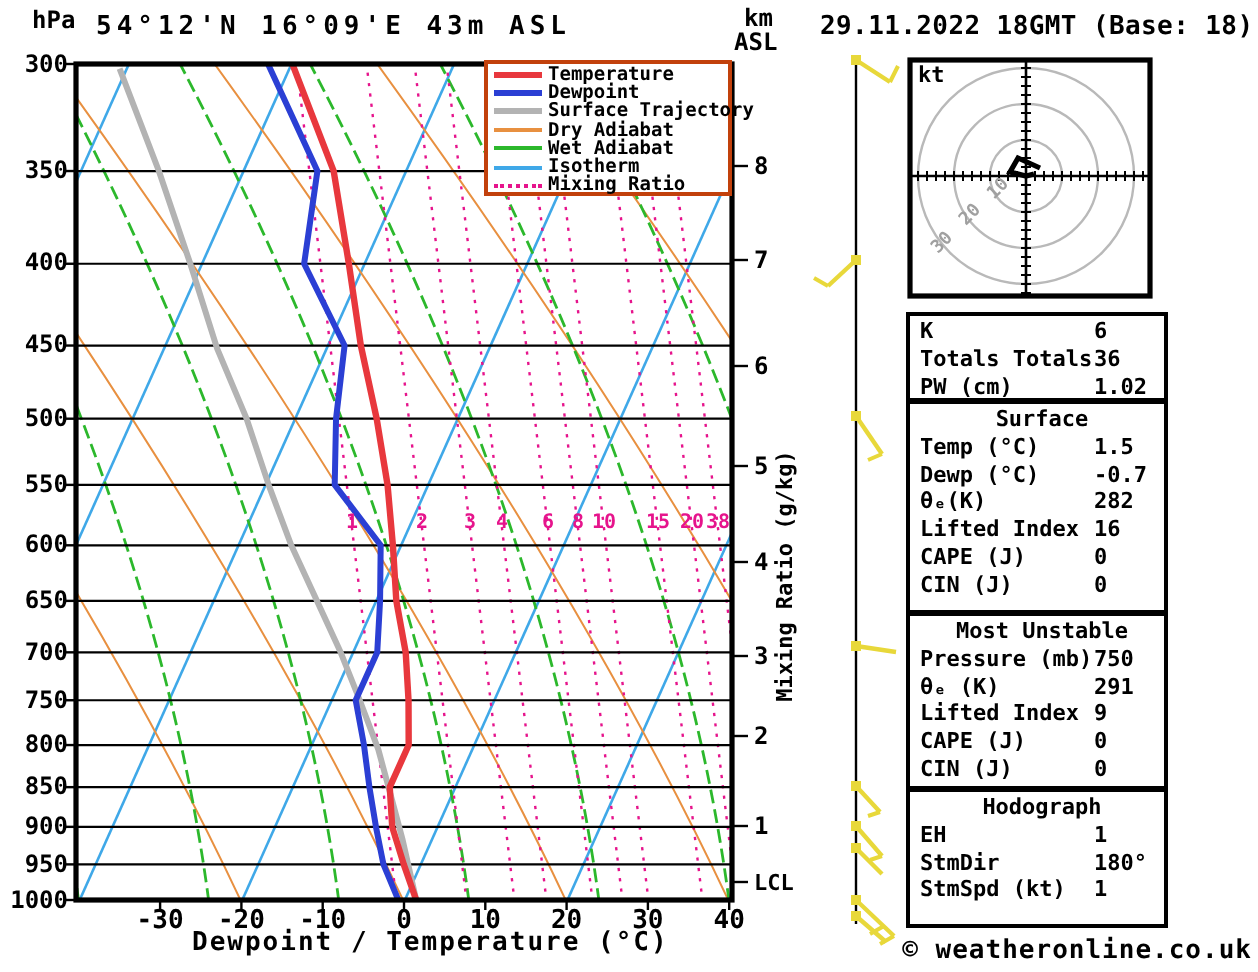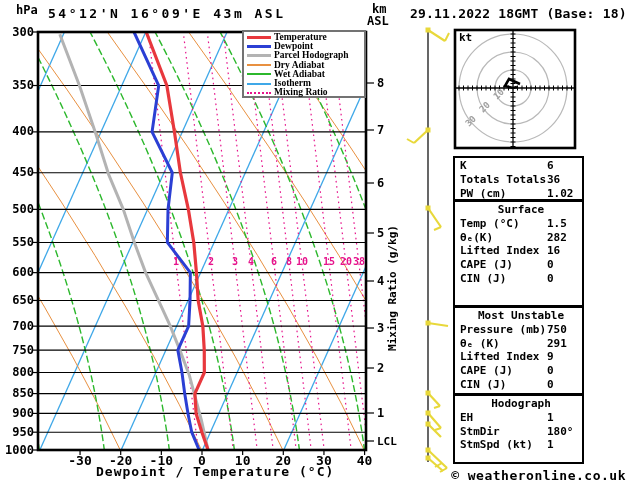--- a/index.html
+++ b/index.html
@@ -13,22 +13,22 @@
   .axis-unit{font-size:12px;}
   .ptick{font-size:12px;width:32px;text-align:right;height:13px;line-height:13px;}
   .xtick{font-size:13px;width:40px;text-align:center;}
   .kmtick{font-size:12px;width:22px;text-align:left;height:13px;line-height:13px;}
   .xlabel{font-size:13px;letter-spacing:1px;}
   .mixlbl{font-size:10px;color:#e6148c;width:22px;text-align:center;height:10px;line-height:10px;}
   .vert{transform:rotate(-90deg);transform-origin:center center;font-size:11px;text-align:center;}
   .kt{font-size:11px;}
   .footer{font-size:13px;letter-spacing:0.5px;}
   
-  #legend{position:absolute;left:242px;top:30px;width:124px;height:68px;border:2px solid #737373;
-          background:#fff;padding:1px 0 0 3px;font-family:Liberation Serif, serif;}
+  #legend{position:absolute;left:242px;top:30px;width:124px;height:68px;border:2px solid #c2410c;
+          background:#fff;padding:1px 0 0 3px;}
   .leg-row{display:flex;align-items:center;height:9.2px;gap:3px;}
   .leg-swatch{width:24px;flex:0 0 24px;}
   .leg-text{font-size:9.5px;line-height:9px;white-space:nowrap;}
   
   .panel{position:absolute;left:453px;width:131px;border:2px solid #000;background:#fff;
          font-size:11px;line-height:13.8px;padding:1px 0 1px 5px;}
   .panel-title{text-align:center;padding-right:0;}
   .prow{display:flex;}
   .prow .k{flex:0 0 87px;white-space:nowrap;}
   .prow .v{white-space:nowrap;}
@@ -253,21 +253,21 @@
       <div class="leg-row">
         <div class="leg-swatch" style="border-top: 3px solid rgb(232, 56, 61);"></div>
         <div class="leg-text">Temperature</div>
       </div>
       <div class="leg-row">
         <div class="leg-swatch" style="border-top: 3px solid rgb(43, 63, 212);"></div>
         <div class="leg-text">Dewpoint</div>
       </div>
       <div class="leg-row">
         <div class="leg-swatch" style="border-top: 3px solid rgb(179, 179, 179);"></div>
-        <div class="leg-text">Parcel Hodograph</div>
+        <div class="leg-text">Surface Trajectory</div>
       </div>
       <div class="leg-row">
         <div class="leg-swatch" style="border-top: 2px solid rgb(232, 144, 64);"></div>
         <div class="leg-text">Dry Adiabat</div>
       </div>
       <div class="leg-row">
         <div class="leg-swatch" style="border-top: 2px solid rgb(44, 184, 44);"></div>
         <div class="leg-text">Wet Adiabat</div>
       </div>
       <div class="leg-row">
@@ -348,20 +348,24 @@
           <span class="v">1.02</span>
         </div>
       </div>
       <div class="panel" style="top: 200px; height: 107px;">
         <div class="panel-title">Surface</div>
         <div class="prow">
           <span class="k">Temp (°C)</span>
           <span class="v">1.5</span>
         </div>
         <div class="prow">
+          <span class="k">Dewp (°C)</span>
+          <span class="v">-0.7</span>
+        </div>
+        <div class="prow">
           <span class="k">θₑ(K)</span>
           <span class="v">282</span>
         </div>
         <div class="prow">
           <span class="k">Lifted Index</span>
           <span class="v">16</span>
         </div>
         <div class="prow">
           <span class="k">CAPE (J)</span>
           <span class="v">0</span>

